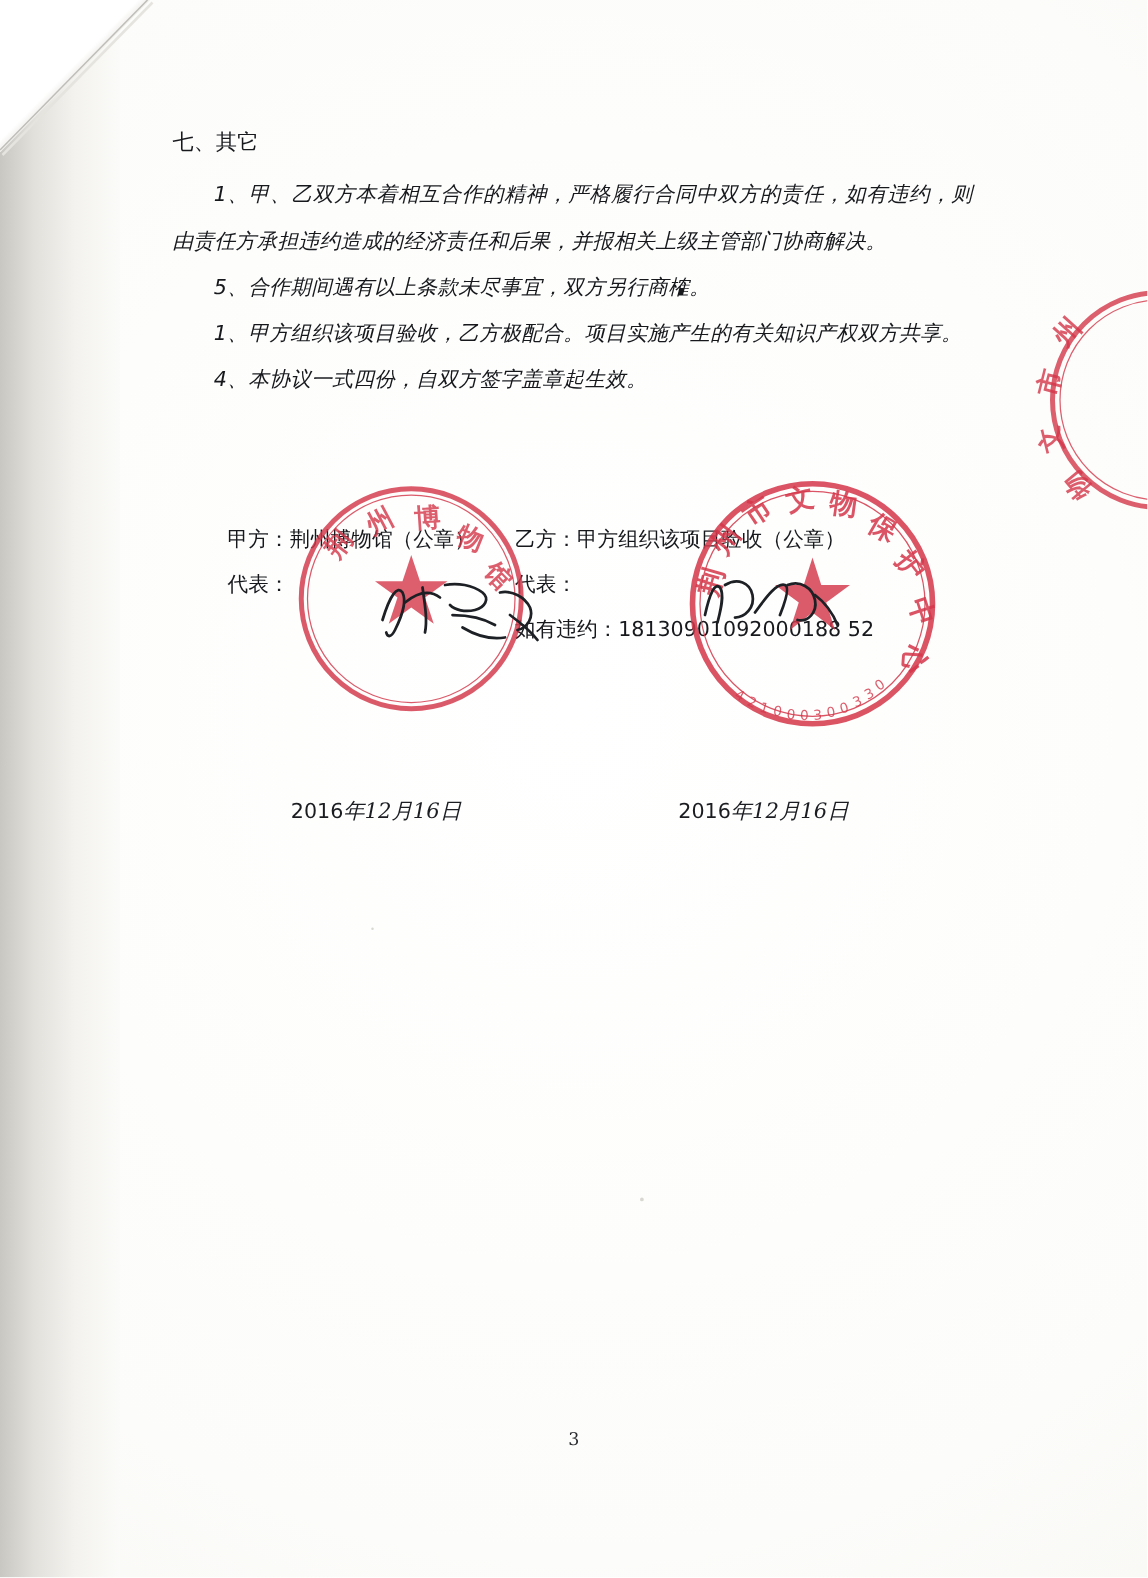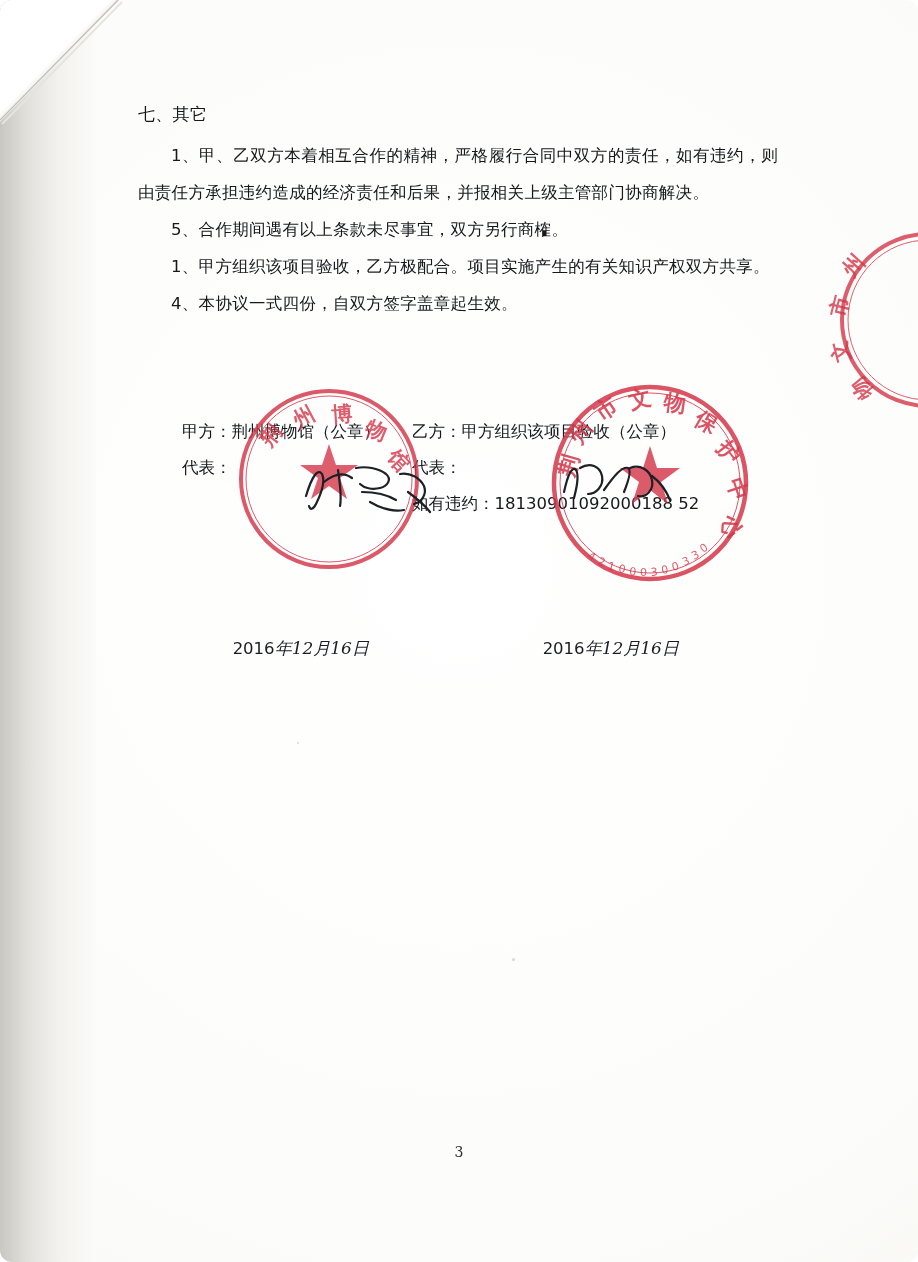--- a/index.html
+++ b/index.html
@@ -9,21 +9,20 @@
   }
   body {
     font-family: "DejaVu Sans", "Liberation Sans", sans-serif;
   }
   #page {
     position: relative;
     width: 918px;
     height: 1262px;
     overflow: hidden;
     background: #fdfdfb;
-    border-radius: 12px;
   }
   
   #paper-bg {
     position: absolute;
     inset: 0;
     background:
       radial-gradient(ellipse 120% 90% at 50% 45%, #ffffff 0%, #fcfcfa 60%, #f4f3ef 100%);
   }
   
   #scan-edge-left {
@@ -61,20 +60,21 @@
     font-size: 17px;
     line-height: 37px;
   }
   .para {
     margin: 0;
     text-indent: 2em;
     text-align: justify;
     text-justify: inter-ideograph;
     font-size: 16.5px;
     line-height: 37px;
+    font-style: italic;
   }
   
   #sign-block {
     position: absolute;
     left: 138px;
     top: 414px;
     width: 660px;
     font-size: 16.5px;
     color: #16181c;
   }

